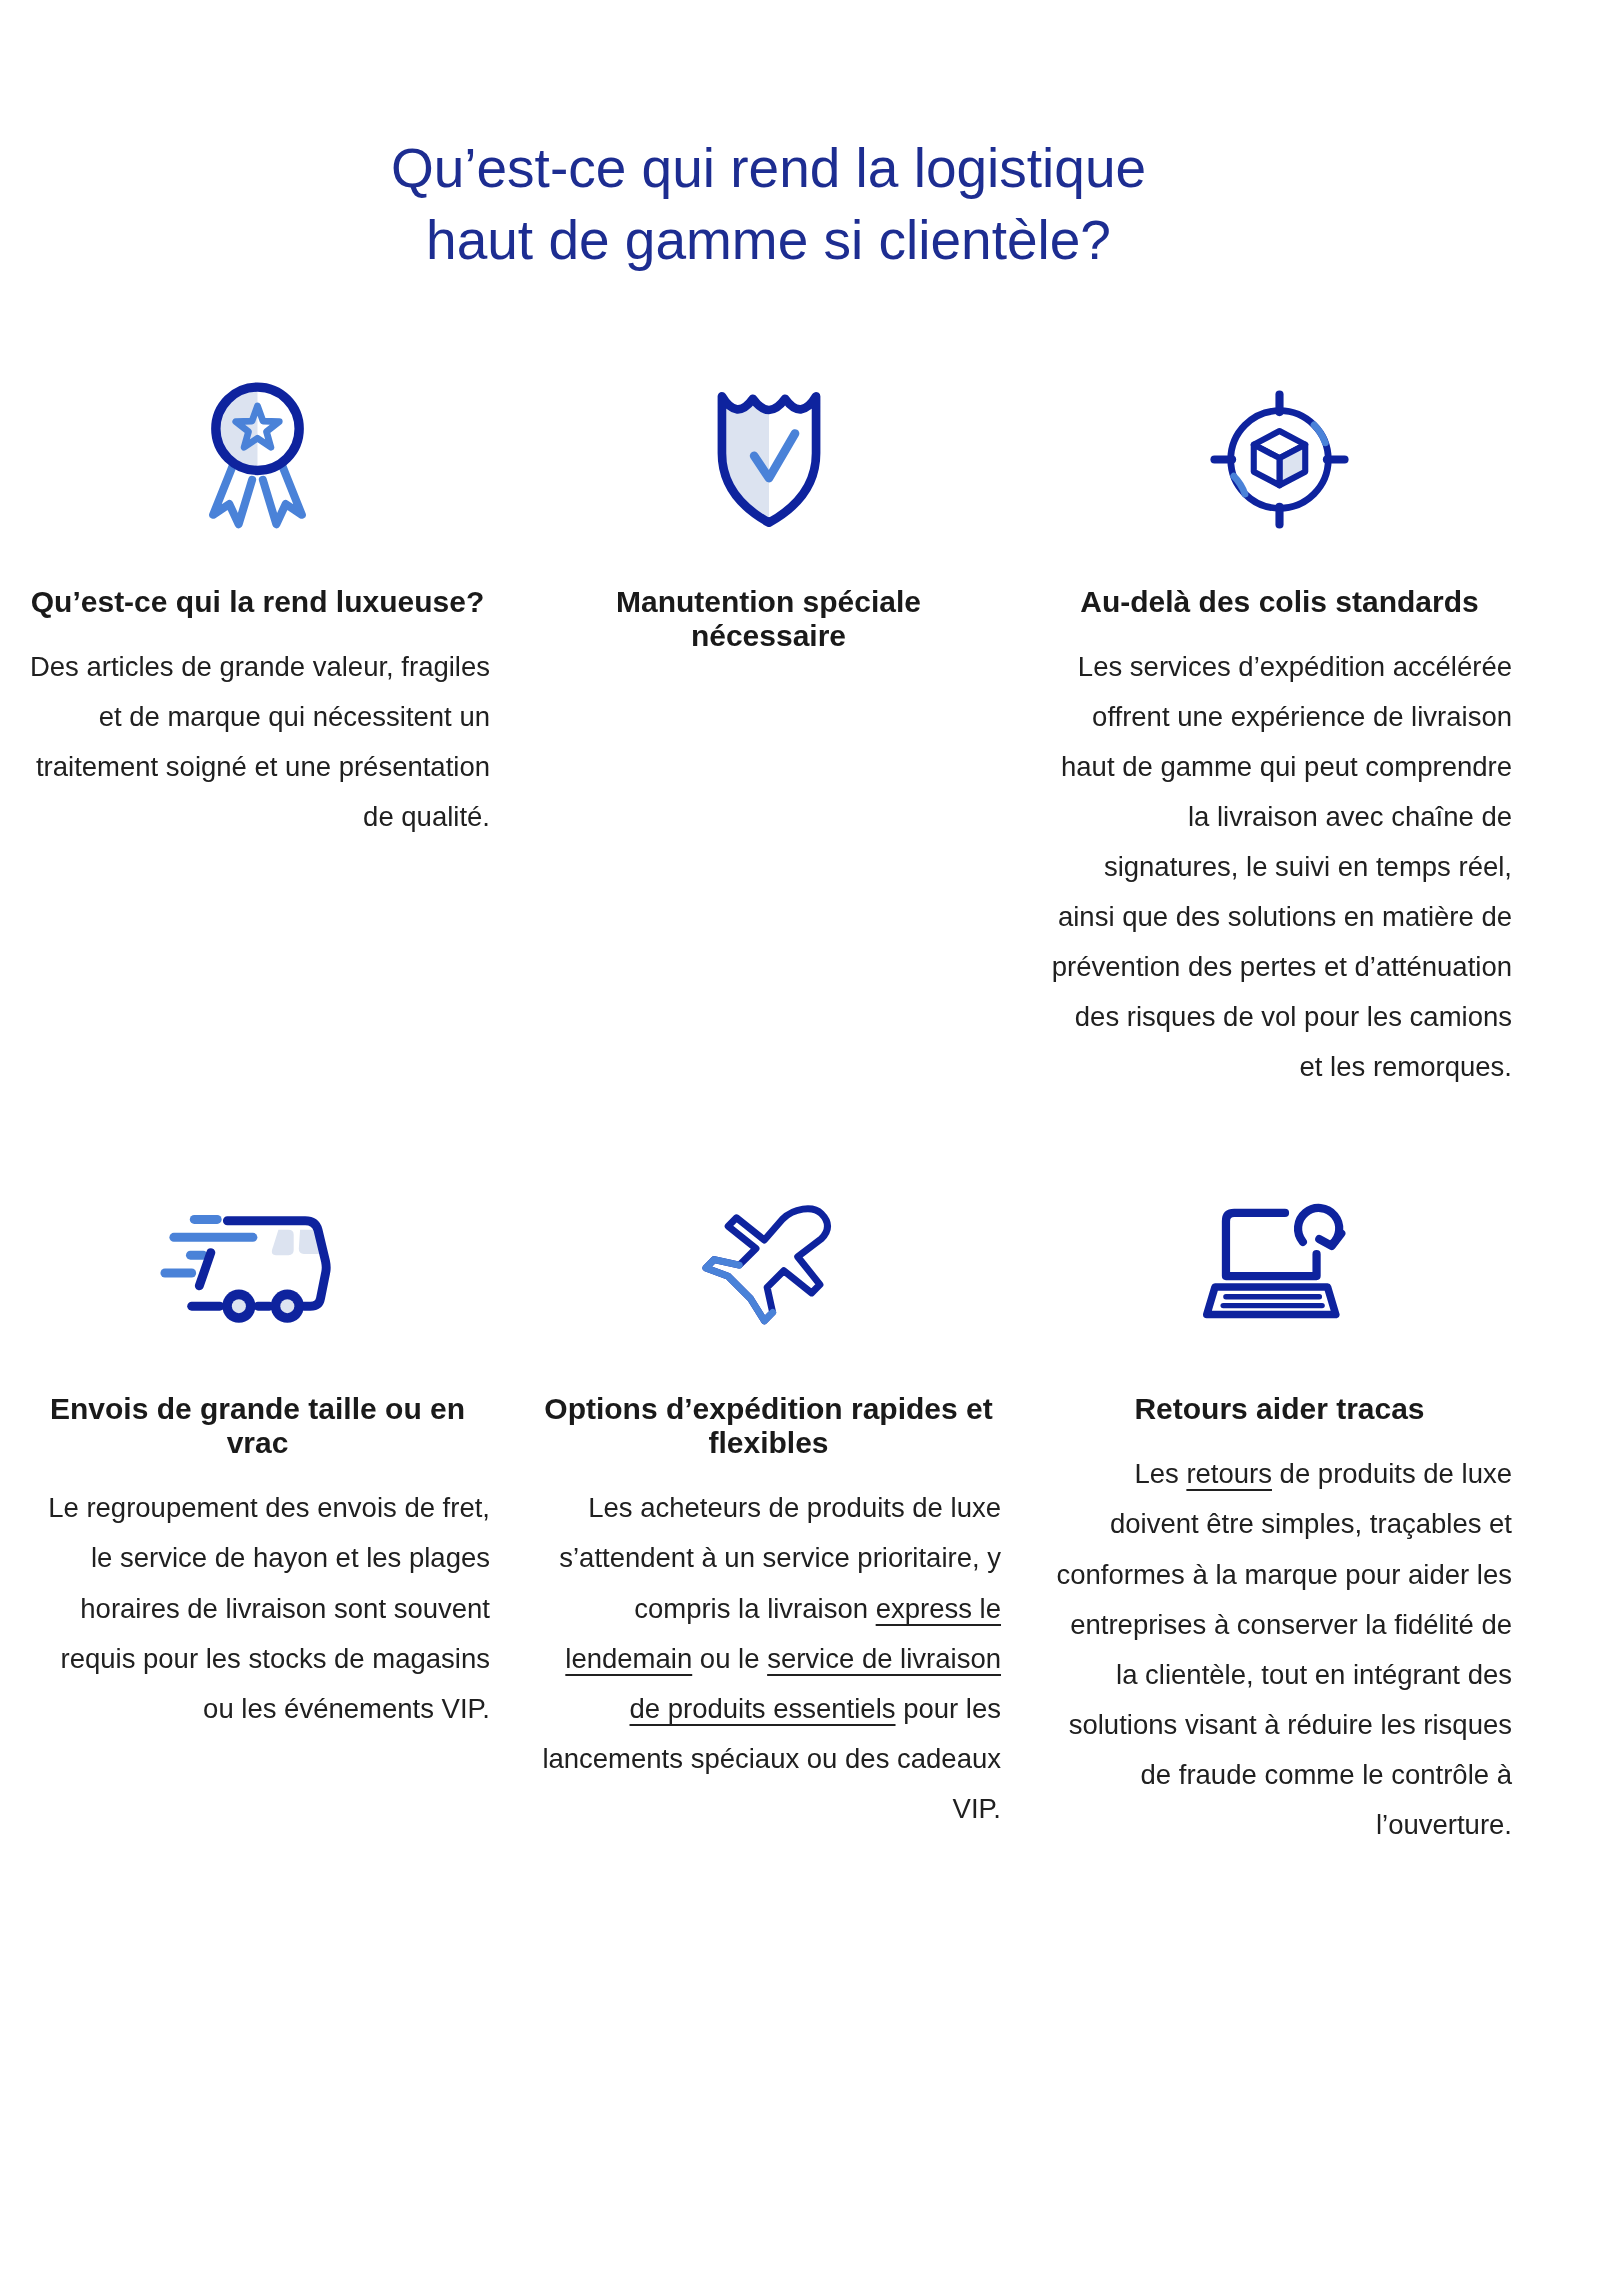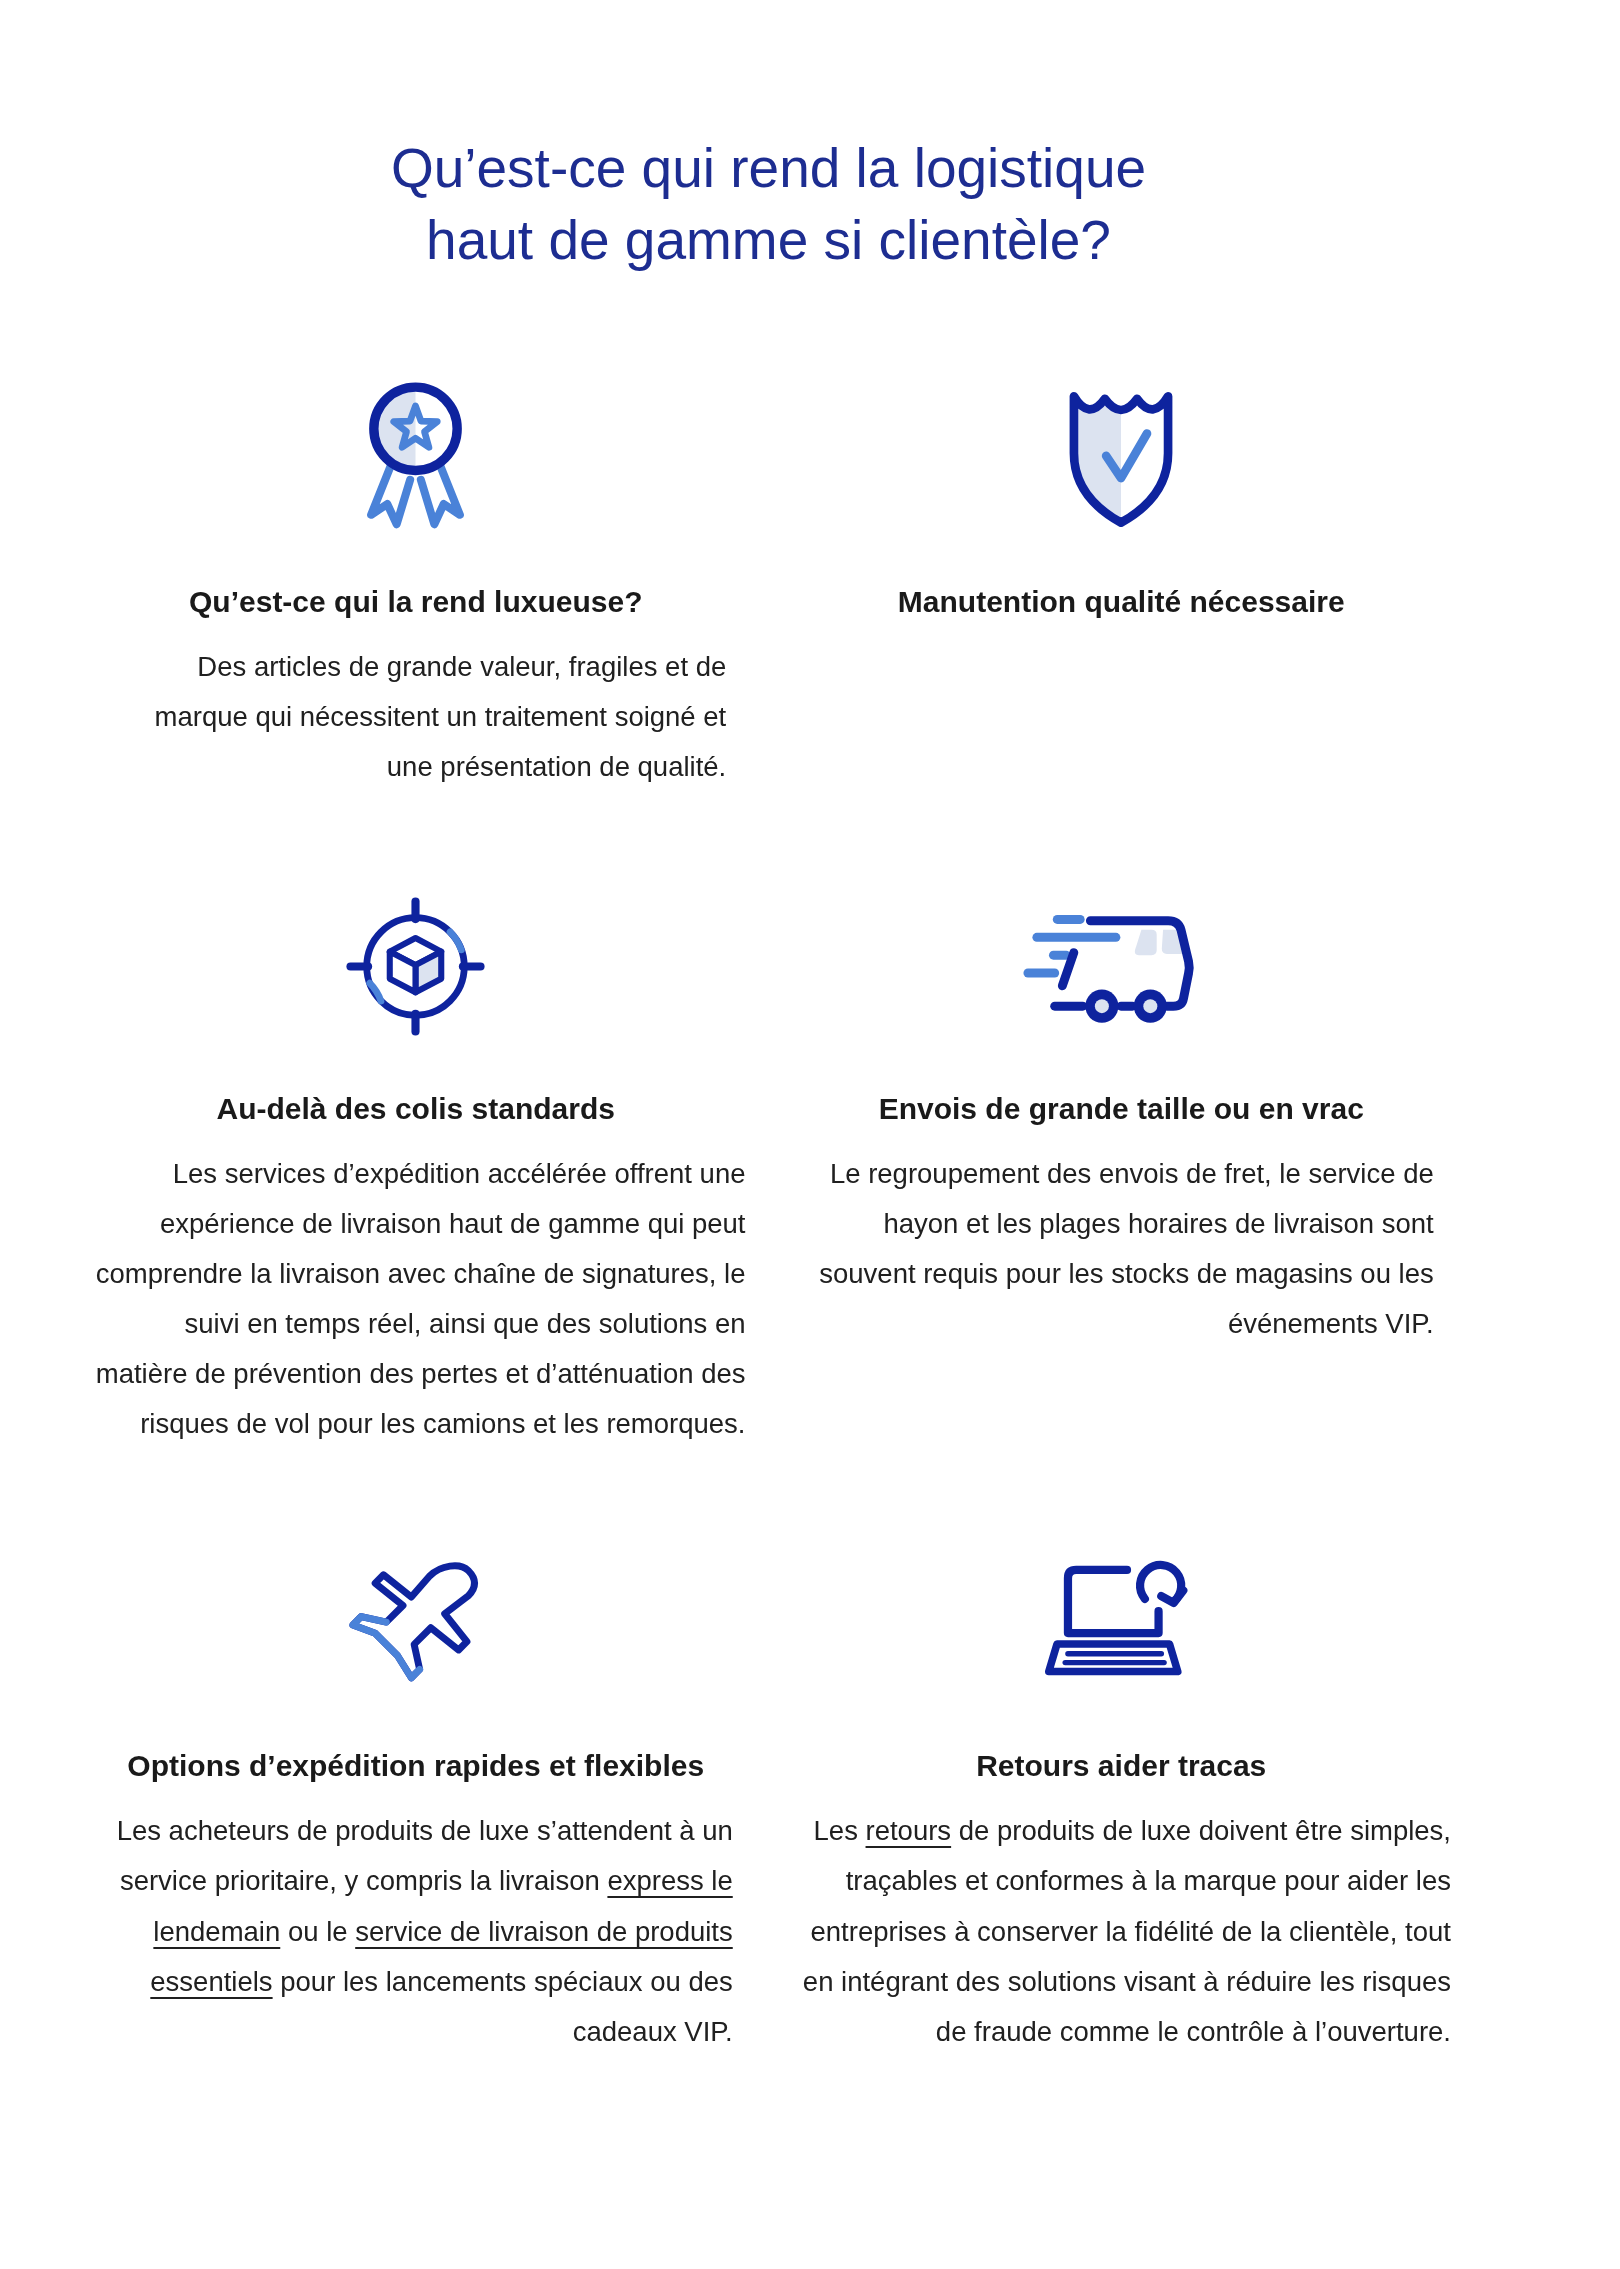--- a/index.html
+++ b/index.html
@@ -3,21 +3,21 @@
 <meta charset="utf-8">
 <style>
   :root{
     --title:#1d2d91; --navy:#0e239e; --blue:#4a82d8; --light:#dce3f0; --text:#202020;
   }
   *{box-sizing:border-box;}
   html,body{margin:0;padding:0;background:#ffffff;}
   body{font-family:"Liberation Sans", sans-serif; color:var(--text);}
   .page{width:1537px;height:2270px;overflow:hidden;padding-top:133px;background:#fff;}
   .page-title{margin:0;text-align:center;color:var(--title);font-size:55px;font-weight:400;line-height:1.3;}
-  .grid{margin-top:98px;display:grid;grid-template-columns:1fr 1fr;column-gap:46px;padding:0 86px;}
+  .grid{margin-top:98px;display:grid;grid-template-columns:1fr 1fr 1fr;column-gap:46px;padding:0 25px;}
   .cell{display:flex;flex-direction:column;align-items:center;margin-bottom:89px;}
   .icon-wrap{height:170px;display:flex;align-items:center;justify-content:center;margin-bottom:41px;}
   .cell-heading{margin:0 0 23px;font-size:30px;font-weight:700;color:#1a1a1a;text-align:center;}
   .cell-body{margin:0;font-size:27.5px;line-height:1.82;color:var(--text);text-align:right;}
   .w0{max-width:621px}.w1{max-width:532px}.w2{max-width:709px}.w3{max-width:625px}.w4{max-width:634px}.w5{max-width:661px}
   .link{text-decoration:underline;text-underline-offset:6.2px;text-decoration-thickness:2.2px;cursor:pointer;}
   svg .sn{stroke:var(--navy);} svg .sb{stroke:var(--blue);} svg .fn{fill:none;}
   svg .fl{fill:var(--light);} svg .fnav{fill:var(--navy);}
   svg path,svg line,svg polyline,svg polygon{stroke-linecap:round;stroke-linejoin:round;}
 </style>
@@ -52,21 +52,21 @@
               <clipPath id="clipL">
                 <rect x="0" y="0" width="50" height="130"></rect>
               </clipPath>
             </defs>
           <path fill="#fff" d="M12,14 Q24,34 37,16 Q50,34 63,16 Q76,34 88,14 L88,60 Q88,95 50,116 Q12,95 12,60 Z"></path>
           <path class="fl" clip-path="url(#clipL)" d="M12,14 Q24,34 37,16 Q50,34 63,16 Q76,34 88,14 L88,60 Q88,95 50,116 Q12,95 12,60 Z"></path>
           <path class="sn fn" stroke-width="7" d="M12,14 Q24,34 37,16 Q50,34 63,16 Q76,34 88,14 L88,60 Q88,95 50,116 Q12,95 12,60 Z"></path>
           <polyline class="sb fn" stroke-width="7" points="38,62 50,80 71,44"></polyline>
         </svg>
       </div>
-      <h2 class="cell-heading">Manutention qualité nécessaire</h2>
+      <h2 class="cell-heading">Manutention spéciale nécessaire</h2>
     </section>
 
     <section class="cell">
       <div class="icon-wrap">
         <svg width="149" height="149" viewBox="0 0 110 110">
           <circle class="sn fn" stroke-width="5" cx="55" cy="55" r="36"></circle>
           <path class="sb fn" stroke-width="5" d="M80.5,29.5 A36,36 0 0 1 88.8,42.7"></path>
           <path class="sb fn" stroke-width="5" d="M21.2,67.3 A36,36 0 0 1 29.5,80.5"></path>
           <line class="sn" stroke-width="6" x1="55" y1="7" x2="55" y2="20"></line>
           <line class="sn" stroke-width="6" x1="55" y1="90" x2="55" y2="103"></line>

